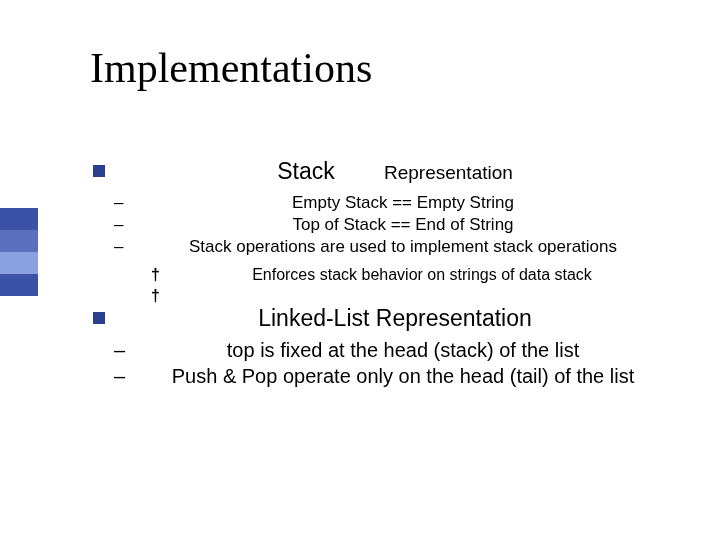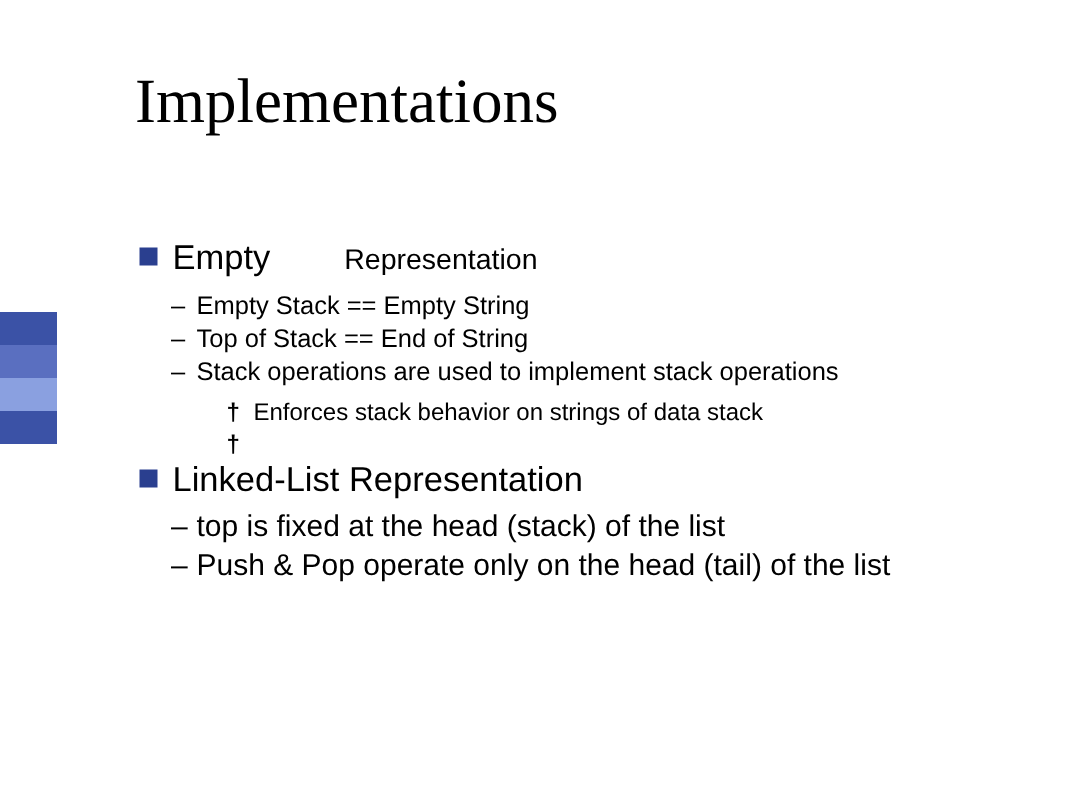--- a/index.html
+++ b/index.html
@@ -10,20 +10,21 @@
     background: #ffffff;
     font-family: "Times New Roman", Times, serif;
     color: #000;
     overflow: hidden;
   }
   .slide {
     position: relative;
     width: 720px;
     height: 540px;
     box-sizing: border-box;
+    text-align: center;
   }
   .title {
     position: absolute;
     left: 90px;
     top: 44px;
     font-size: 42px;
     font-weight: 400;
   }
   .sidebar {
     position: absolute;
@@ -102,21 +103,21 @@
     <div class="seg" style="background:#3b52a6"></div>
     <div class="seg" style="background:#5a6fc0"></div>
     <div class="seg" style="background:#8aa0e0"></div>
     <div class="seg" style="background:#3b52a6"></div>
   </div>
 
   <div class="body">
 
     <div class="l1">
       <span class="sq"></span>
-      <span>Empty</span><span class="rep"> Representation</span>
+      <span>Stack</span><span class="rep"> Representation</span>
     </div>
 
     <div class="l2">
       <span class="dash">–</span>
       <span>Empty Stack == Empty String</span>
     </div>
     <div class="l2">
       <span class="dash">–</span>
       <span>Top of Stack == End of String</span>
     </div>

